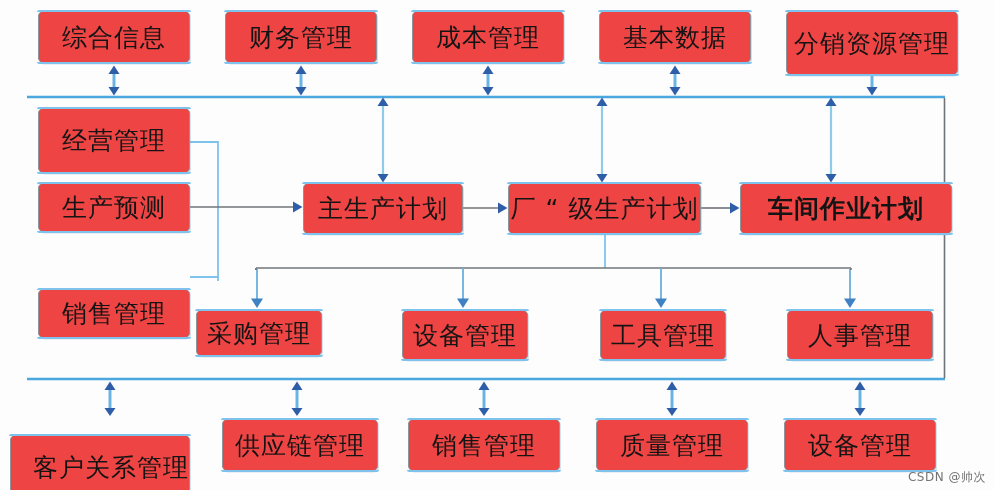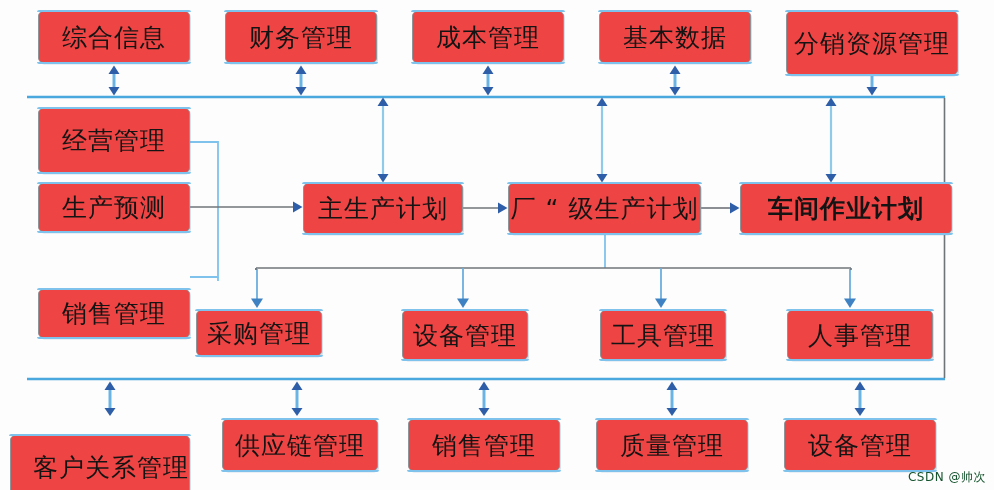--- a/index.html
+++ b/index.html
@@ -65,21 +65,21 @@
   }
   .node-label {
     position: relative;
     z-index: 2;
   }
   .watermark {
     position: absolute;
     right: 8px;
     bottom: 4px;
     font-size: 12px;
-    color: #14532d;
+    color: #737373;
     letter-spacing: 0.5px;
     font-family: "DejaVu Sans", "Liberation Sans", sans-serif;
     white-space: nowrap;
     text-align: right;
   }
 </style>
 </head>
 <body>
 
 <div id="diagram-root">

